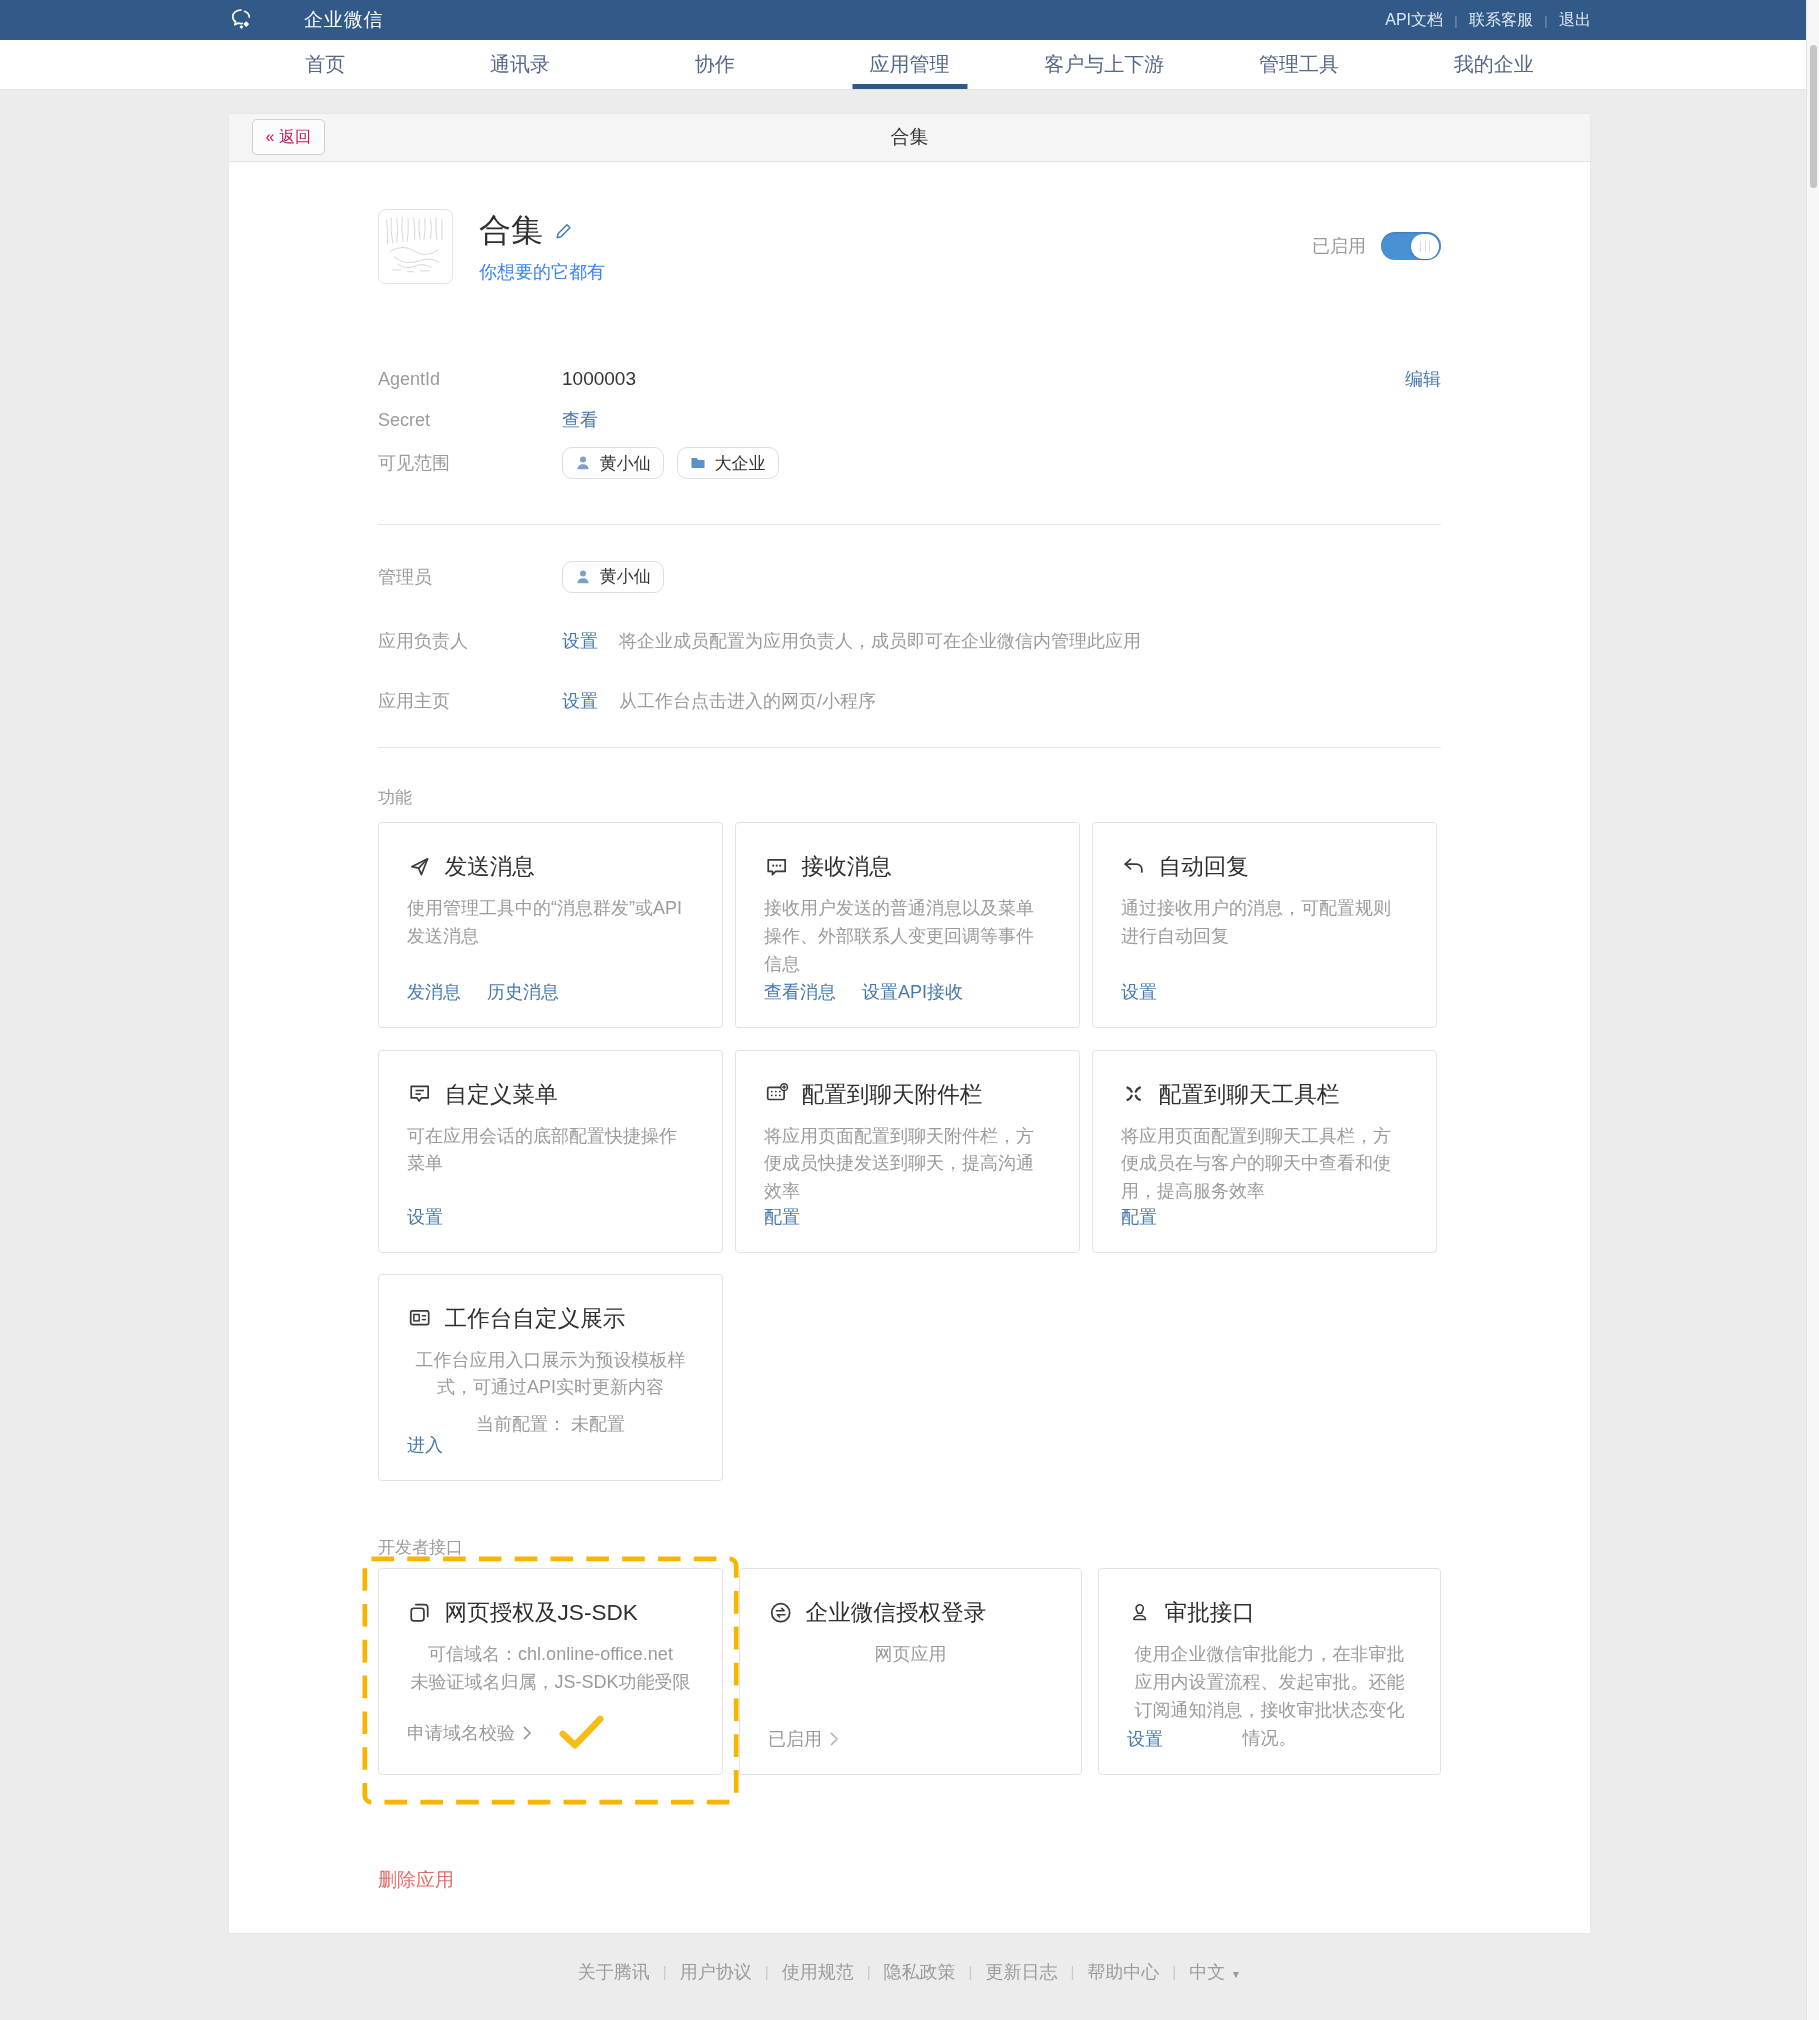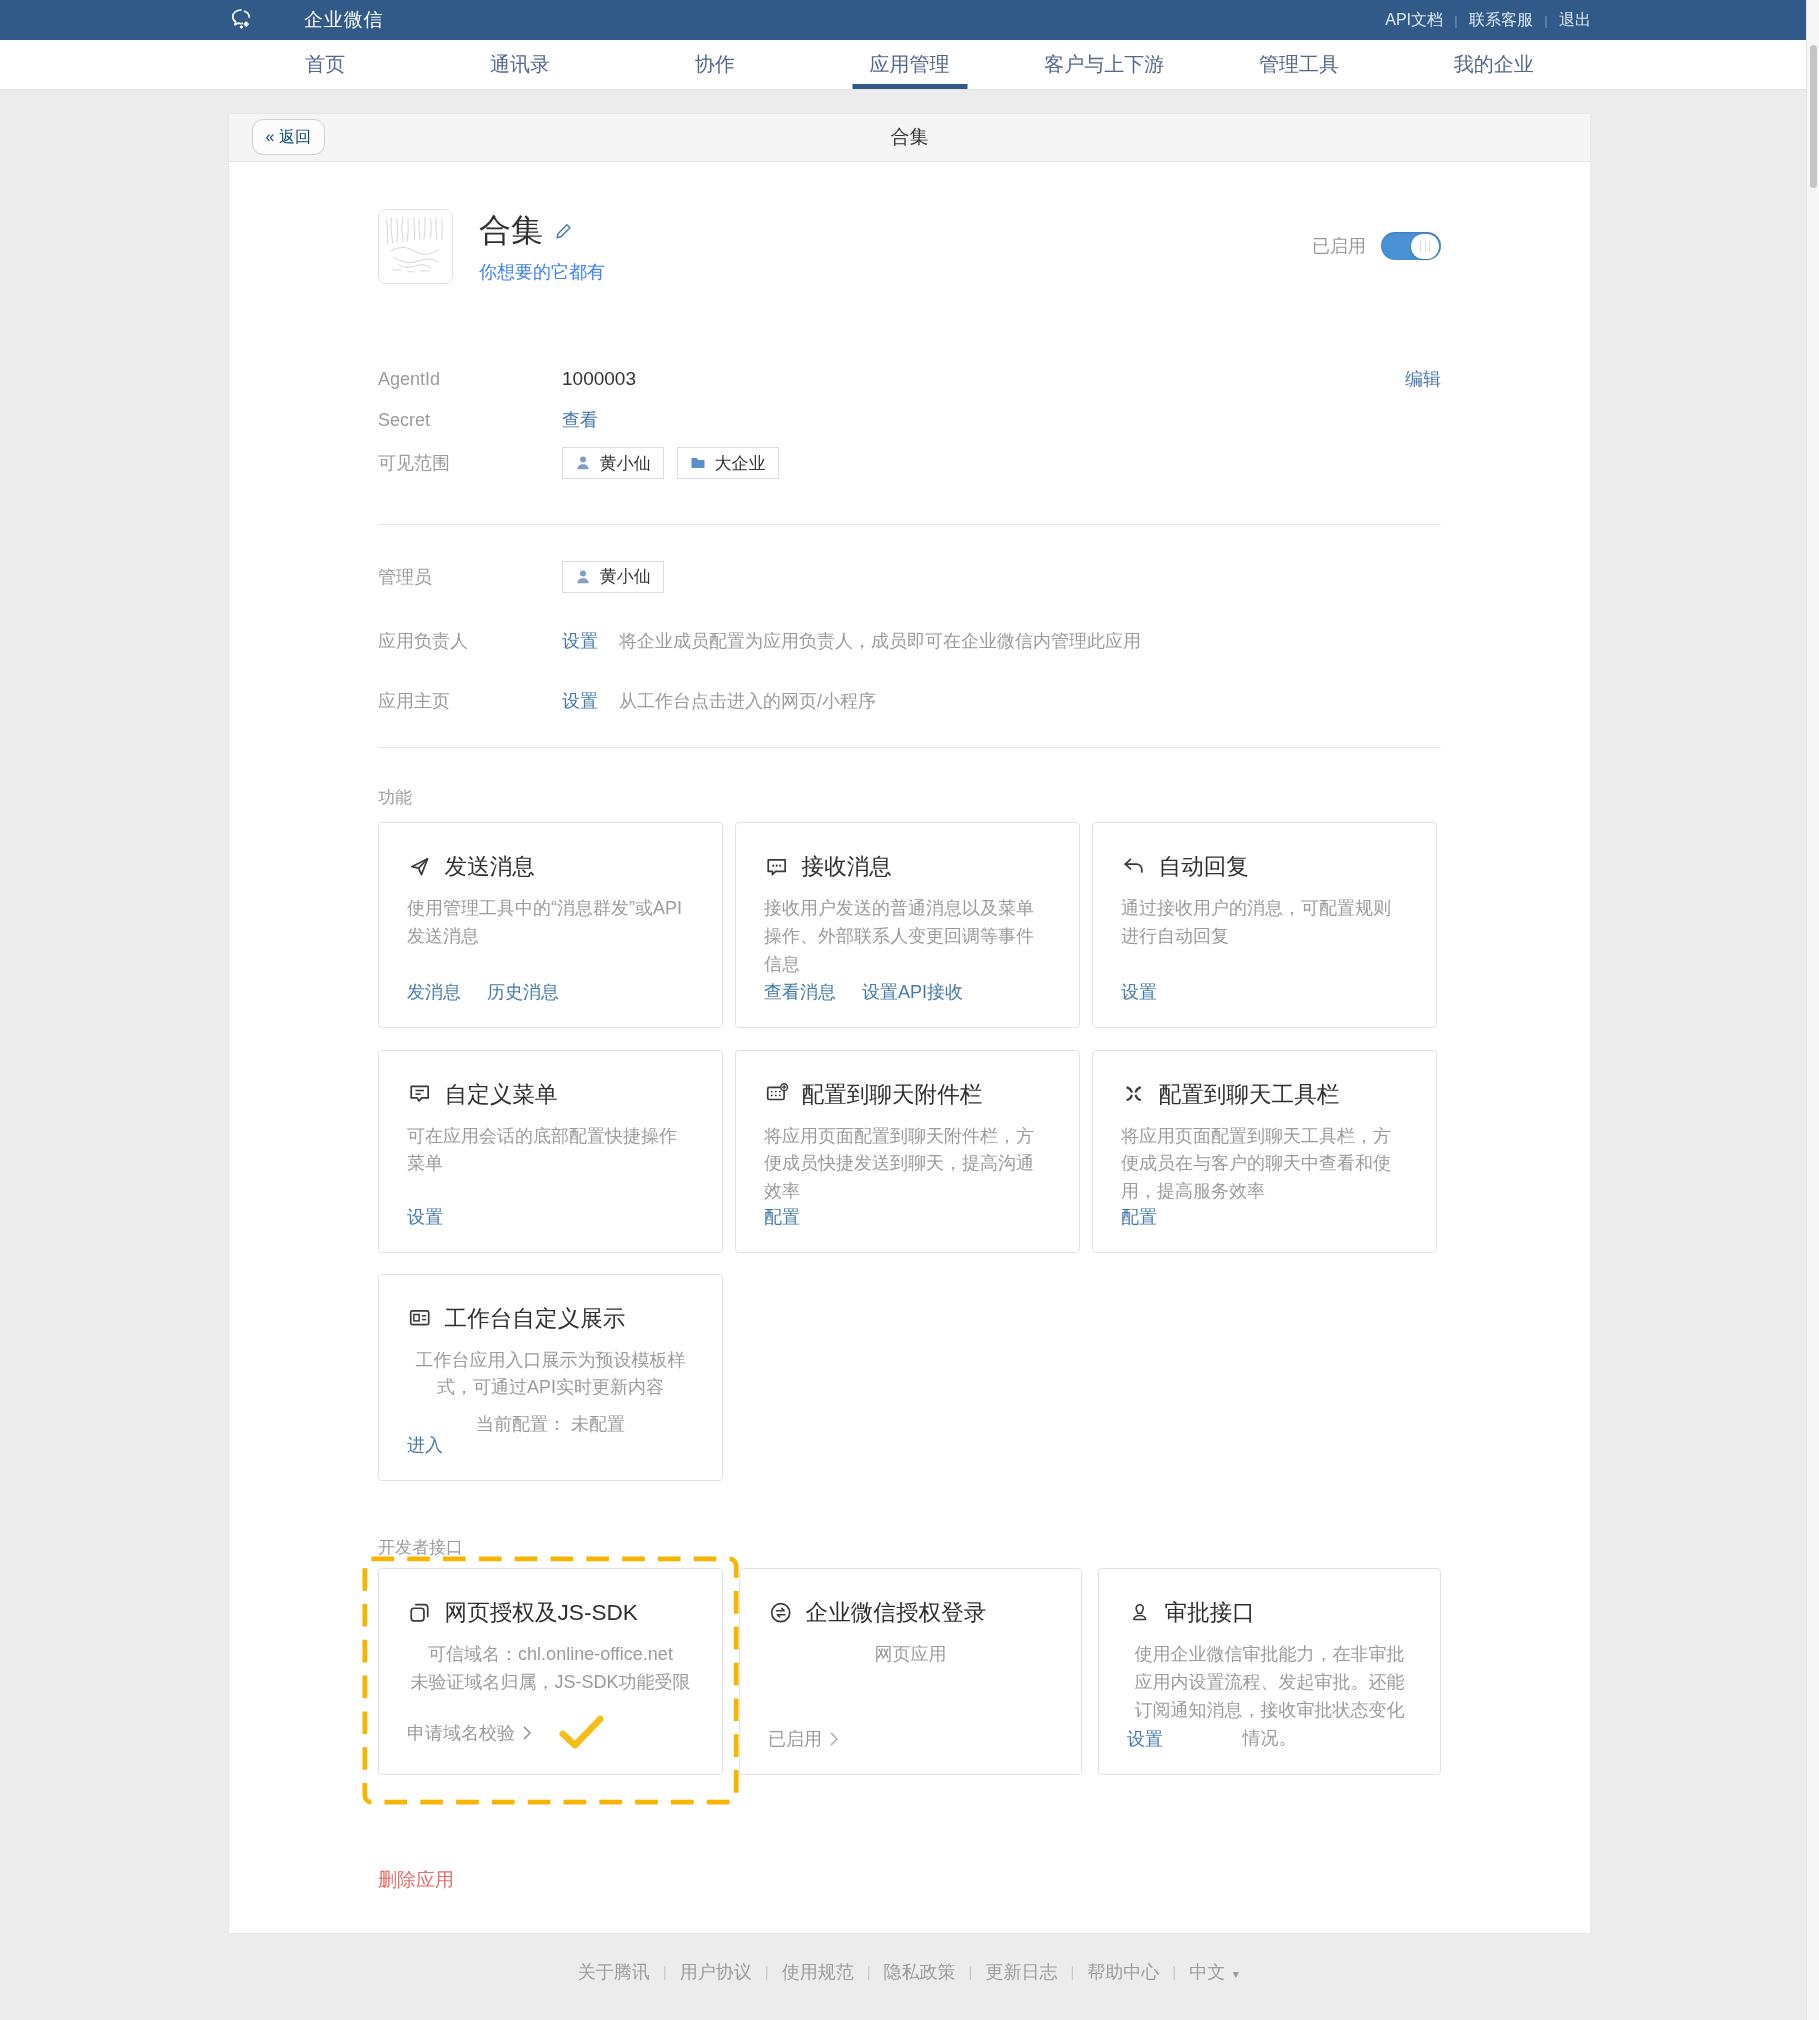--- a/index.html
+++ b/index.html
@@ -25,22 +25,22 @@
   .nav-tab { flex:1; text-align:center; line-height:49px; font-size:20px;
              color:#53688c; position:relative; cursor:pointer; }
   .nav-tab.active::after { content:""; position:absolute; left:50%; bottom:0;
              transform:translateX(-50%); width:115px; height:4.7px; background:#2d5a87; }
 
   
   .page { padding-top:22.6px; }
 
   .strip { height:49px; background:#f5f5f5; border:0.9px solid #e7e7e7; border-bottom:0.9px solid #e3e3e3;
            display:flex; align-items:center; position:relative; border-radius:1.9px 1.9px 0 0; }
-  .back-btn { margin-left:22.6px; background:#fcfcfc; border:0.9px solid #cfcfcf; border-radius:11px;
-              padding:6.6px 13px; font-size:16px; color:#0c4a6e; cursor:pointer; }
+  .back-btn { margin-left:22.6px; background:#fcfcfc; border:0.9px solid #cfcfcf; border-radius:5px;
+              padding:6.6px 13px; font-size:16px; color:#be185d; cursor:pointer; }
   .strip-title { position:absolute; left:0; right:0; text-align:center; font-size:19px; color:#333; }
 
   .card { background:#fff; border:0.9px solid #e7e7e7; border-top:none; padding:47px 149px 40px 149px; }
 
   
   .app-header { display:flex; align-items:center; }
   .app-icon { width:75px; height:75px; border:0.9px solid #e2e2e2; border-radius:7.5px; background:#fff; overflow:hidden; flex:none; }
   .app-title-block { margin-left:26px; }
   .app-name-row { display:flex; align-items:center; gap:11.3px; }
   .app-name { font-size:32px; color:#2f2f2f; }
@@ -57,21 +57,21 @@
   
   .info-section { margin-top:81px; }
   .irow { display:flex; align-items:center; min-height:28px; margin-bottom:13px; }
   .irow:last-child { margin-bottom:0; }
   .ilabel { width:184px; font-size:18px; color:#9b9b9b; flex:none; }
   .ivalue { font-size:19px; color:#333; }
   .link { color:#4579ad; font-size:18px; cursor:pointer; text-decoration:none; }
   .irow-right { margin-left:auto; }
   .idesc { font-size:18px; color:#9b9b9b; margin-left:21px; }
   .tag { display:inline-flex; align-items:center; gap:8.5px; border:0.9px solid #ddd; background:#fff;
-         border-radius:0; padding:3.8px 12.2px; font-size:17px; color:#333; height:32px; margin-right:13px;font-family:Liberation Mono, monospace; }
+         border-radius:10px; padding:3.8px 12.2px; font-size:17px; color:#333; height:32px; margin-right:13px;font-family:Liberation Mono, monospace; }
   .divider { height:0.9px; background:#e8e8e8; margin-top:45px; }
   .divider2 { height:0.9px; background:#e8e8e8; margin-top:32px; }
   .sub-section { margin-top:36px; }
   .row-gap36 { margin-top:34px; }
   .row-gap34 { margin-top:32px; }
 
   
   .section-label { font-size:17px; color:#9b9b9b; margin-top:38px; }
   .grid-row { display:flex; gap:12px; margin-top:13px; }
   .fcard { width:345px; background:#fff; border:0.9px solid #e2e2e2; border-radius:3.8px;

